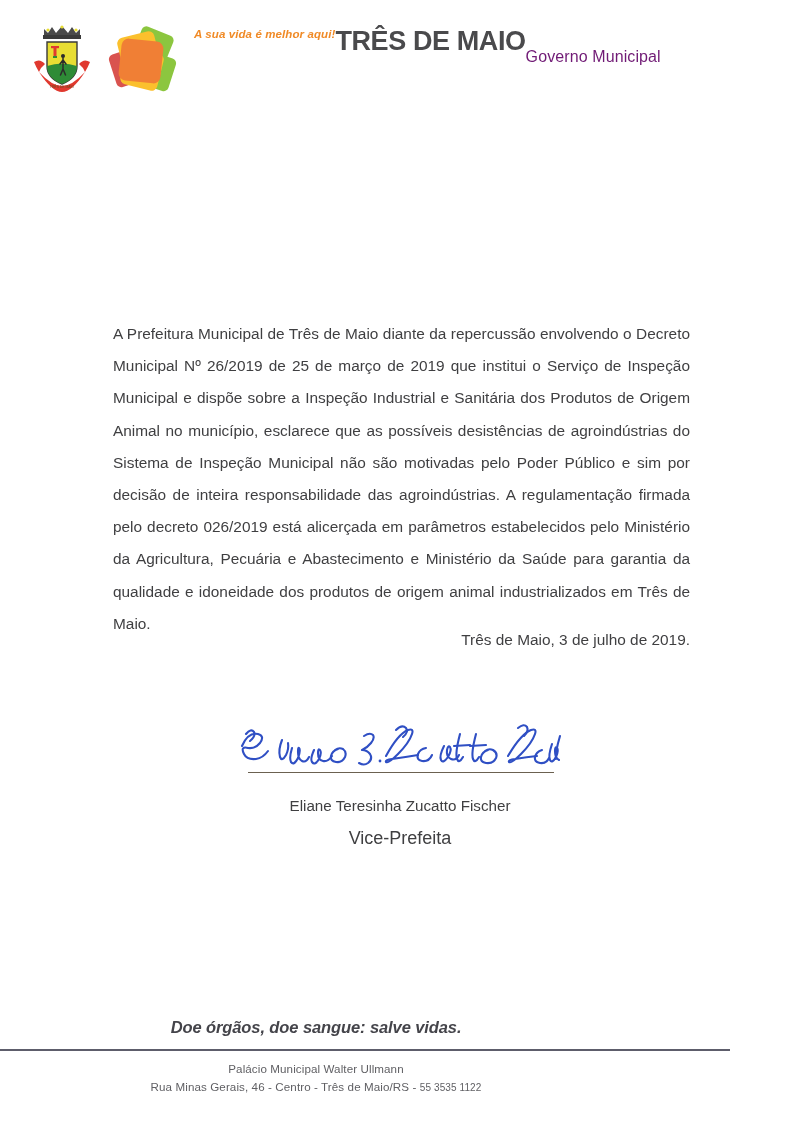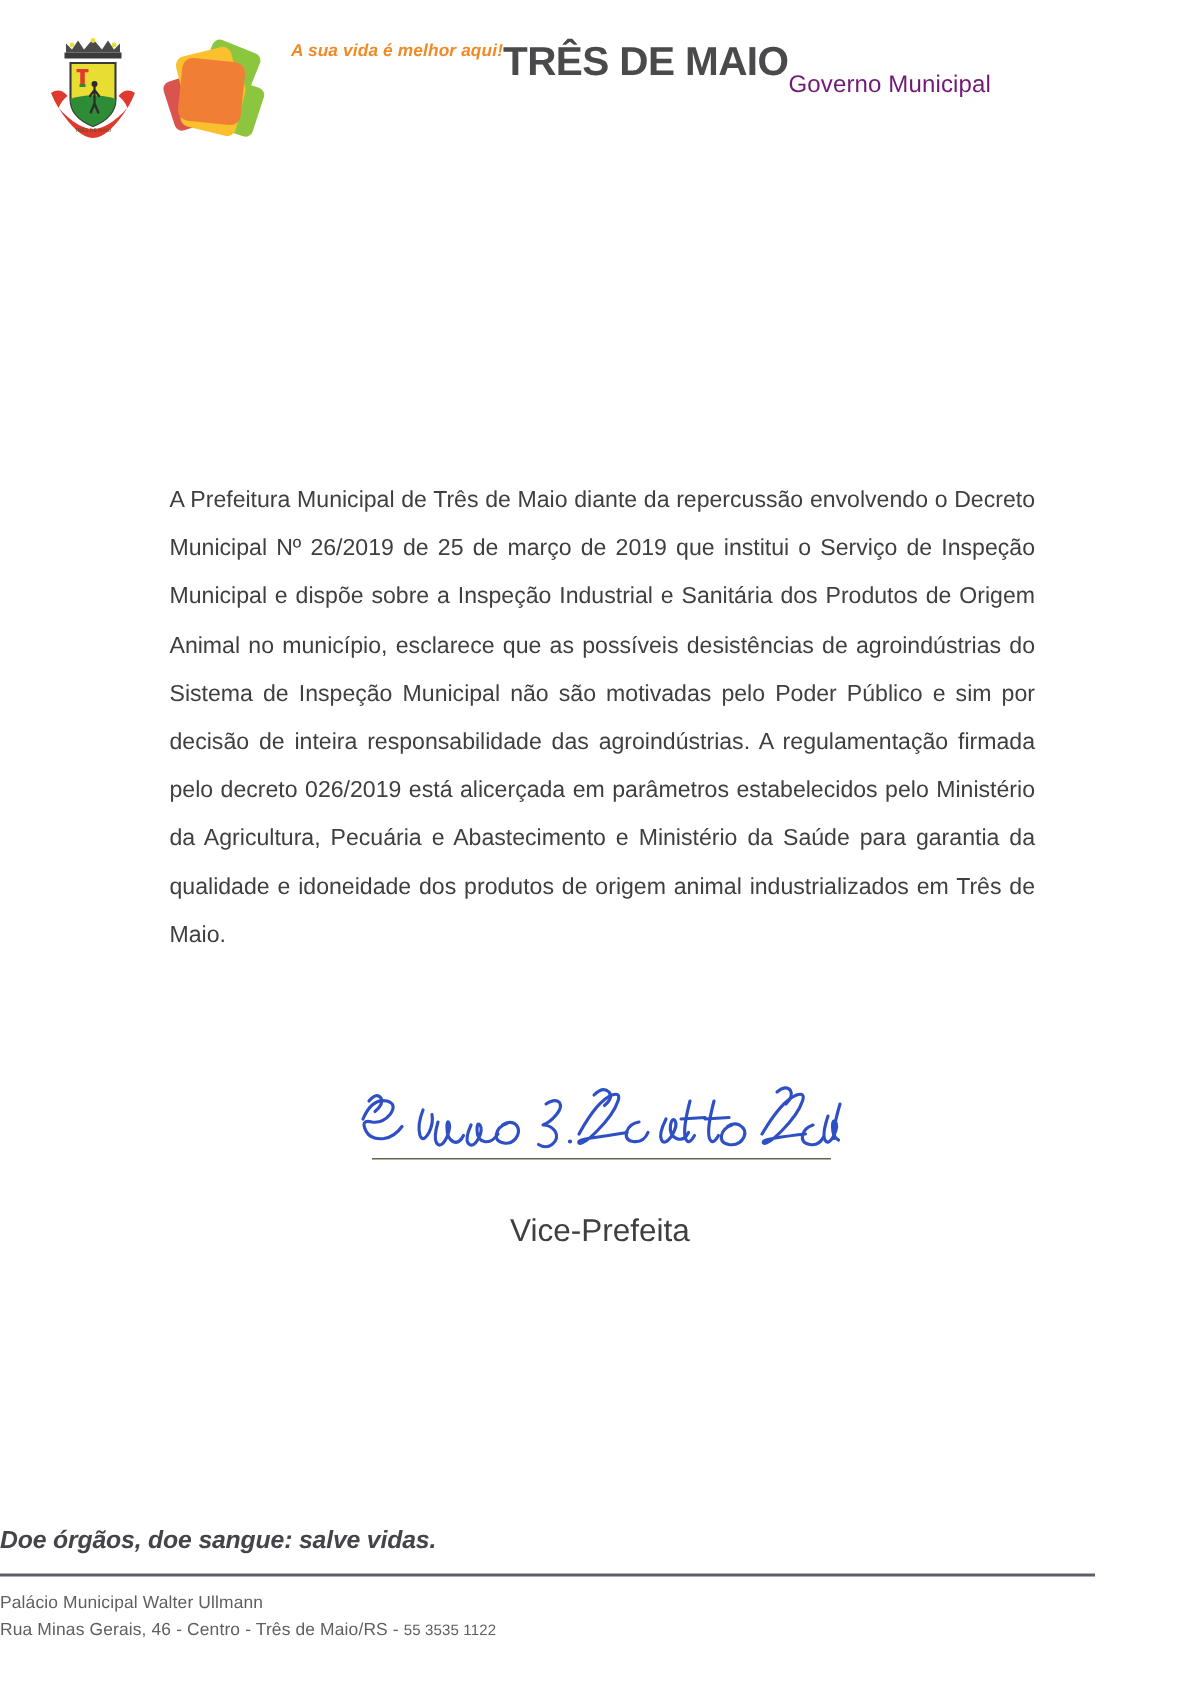--- a/index.html
+++ b/index.html
@@ -139,31 +139,32 @@
     width: 306px;
     height: 1px;
     background: #6b6150;
   }
   .sig-name {
     margin-top: 15px;
     font-size: 15.2px;
     color: #3f3f41;
   }
   .sig-role {
-    margin-top: 26px;
-    font-size: 21px;
+    margin-top: 14px;
+    font-size: 18px;
     color: #3f3f41;
   }
 
   
   .footer {
     position: absolute;
     left: 0;
     top: 1018px;
     width: 632px;
+    text-align: center;
   }
   .footer-slogan {
     font-size: 16.5px;
     font-style: italic;
     font-weight: bold;
     color: #44444a;
     letter-spacing: -0.1px;
   }
   .footer-rule {
     margin: 12px auto 0 auto;
@@ -229,20 +230,21 @@
         <div class="tagline">A sua vida é melhor aqui!</div>
         <div class="brand-title">TRÊS DE MAIO</div>
         <div class="brand-sub">Governo Municipal</div>
       </div>
     </div>
   </div>
 
 
   <div class="body-text">A Prefeitura Municipal de Três de Maio diante da repercussão envolvendo o Decreto Municipal Nº 26/2019 de 25 de março de 2019 que institui o Serviço de Inspeção Municipal e dispõe sobre a Inspeção Industrial e Sanitária dos Produtos de Origem Animal no município, esclarece que as possíveis desistências de agroindústrias do Sistema de Inspeção Municipal não são motivadas pelo Poder Público e sim por decisão de inteira responsabilidade das agroindústrias. A regulamentação firmada pelo decreto 026/2019 está alicerçada em parâmetros estabelecidos pelo Ministério da Agricultura, Pecuária e Abastecimento e Ministério da Saúde para garantia da qualidade e idoneidade dos produtos de origem animal industrializados em Três de Maio.</div>
 
+  <div class="dateline">Três de Maio, 3 de julho de 2019.</div>
 
   <div class="signature-block">
     <div class="signature-wrap">
       <svg class="signature-svg" width="340" height="62" viewBox="0 0 340 62">
         <g fill="none" stroke="#2f4fc4" stroke-width="2.1" stroke-linecap="round" stroke-linejoin="round">
           <path d="M16 18 q5 -6 8 -2 q2 4 -4 9"></path>
           <path d="M12 30 q6 -14 16 -12 q7 2 2 9 q-5 6 -12 5 q-8 -2 -4 6 q3 6 12 5 q7 -1 12 -8"></path>
           <path d="M52 24 q-4 10 -2 17 q2 5 6 -2 q3 -6 2 -12"></path>
           <path d="M62 32 q-3 10 -1 14 q3 4 7 -4 q3 -8 1 -10 q-1 -1 -1 4 q0 7 4 9 q4 2 7 -4"></path>
           <path d="M84 34 q-4 9 -2 12 q3 4 7 -3 q3 -6 1 -9 q-2 -2 -2 3 q0 7 5 8 q5 1 9 -5"></path>
@@ -260,20 +262,21 @@
           <path d="M258 34 q-6 2 -7 7 q-1 5 5 6 q7 1 10 -5 q2 -5 -3 -8 q-4 -2 -8 1"></path>
           <path d="M288 12 q6 -5 9 -1 q2 4 -3 9"></path>
           <path d="M278 40 q13 -22 23 -26 q6 -2 4 4 q-3 9 -14 20 q-10 10 -12 8 q-1 -2 6 -3 q12 -2 22 -3"></path>
           <path d="M312 34 q-6 2 -7 7 q-1 5 5 6 q6 1 9 -5"></path>
           <path d="M322 28 q-4 12 -2 16 q2 4 6 -3 q3 -7 1 -9 q-2 -2 -2 3 q0 7 4 9"></path>
           <path d="M330 20 q-5 17 -4 23"></path>
         </g>
       </svg>
       <div class="sig-rule"></div>
     </div>
+    <div class="sig-name">Eliane Teresinha Zucatto Fischer</div>
     <div class="sig-role">Vice-Prefeita</div>
   </div>
 
   <div class="footer">
     <div class="footer-slogan">Doe órgãos, doe sangue: salve vidas.</div>
     <div class="footer-rule"></div>
     <div class="footer-lines">
       <div>Palácio Municipal Walter Ullmann</div>
       <div><span>Rua Minas Gerais, 46 - Centro - Três de Maio/RS  - </span><span class="phone-small">55 3535 1122</span></div>
     </div>

